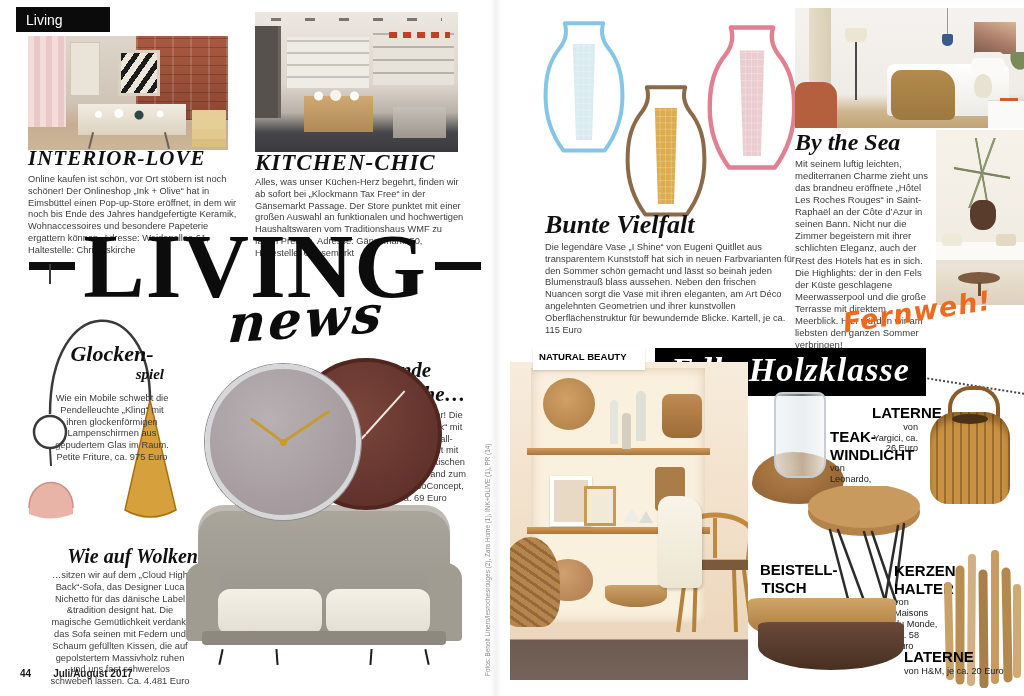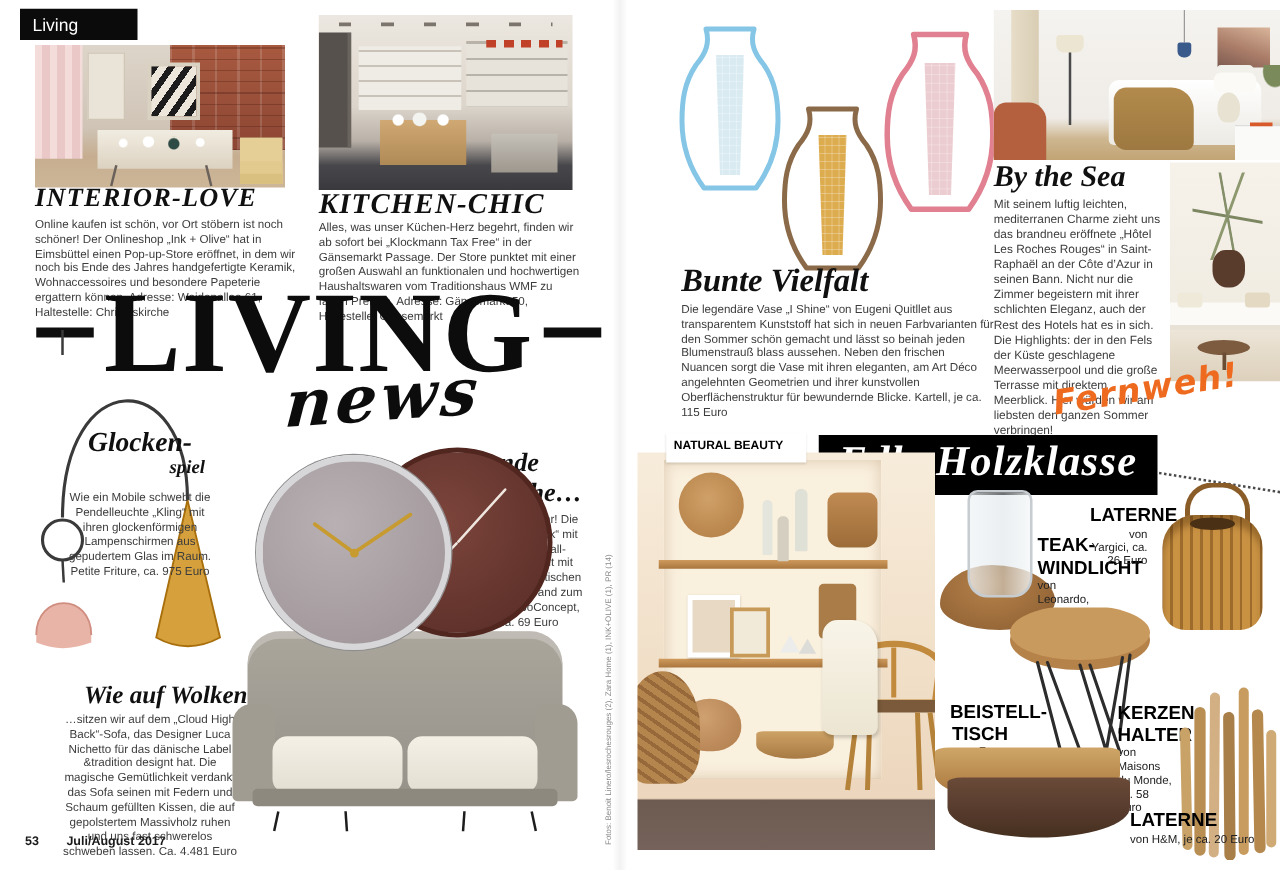--- a/index.html
+++ b/index.html
@@ -99,21 +99,21 @@
   <div style="left:38px;top:84px;width:104px;height:46px;background:linear-gradient(180deg,#f4f0e6,#e3ded1);border-radius:12px"></div>
   <div style="left:146px;top:84px;width:104px;height:46px;background:linear-gradient(180deg,#f4f0e6,#e3ded1);border-radius:12px"></div>
   <div style="left:22px;top:126px;width:244px;height:14px;background:#8e897f;border-radius:4px"></div>
   <div class="leg" style="left:40px;transform:rotate(12deg)"></div>
   <div class="leg" style="left:96px;transform:rotate(-4deg)"></div>
   <div class="leg" style="right:96px;transform:rotate(4deg)"></div>
   <div class="leg" style="right:40px;transform:rotate(-12deg)"></div>
 </div>
 
 <div class="abs" style="left:20px;top:668px;font-size:10px;font-weight:700;color:#1a1a1a;display:flex;gap:22px">
-  <span>53</span>
+  <span>44</span>
   <span>Juli/August 2017</span>
 </div>
 
 <div class="abs" style="left:490px;top:0;width:12px;height:696px;background:linear-gradient(90deg,rgba(0,0,0,0) 0,rgba(0,0,0,.05) 50%,rgba(0,0,0,0) 100%)"></div>
 <div class="abs" style="left:484px;top:676px;transform:rotate(-90deg);transform-origin:0 0;font-size:6.4px;color:#8a8a8a;white-space:nowrap">Fotos: Benoit Linero/lesrochesrouges (2), Zara Home (1), INK+OLIVE (1), PR (14)</div>
 
 <svg class="abs" viewBox="0 0 262 212" style="left:540px;top:8px;width:262px;height:212px">
   <defs>
     <pattern id="grid" width="7" height="8" patternUnits="userSpaceOnUse">
       <path d="M7,0 H0 V8" fill="none" stroke="rgba(255,255,255,0.55)" stroke-width="1"></path>

